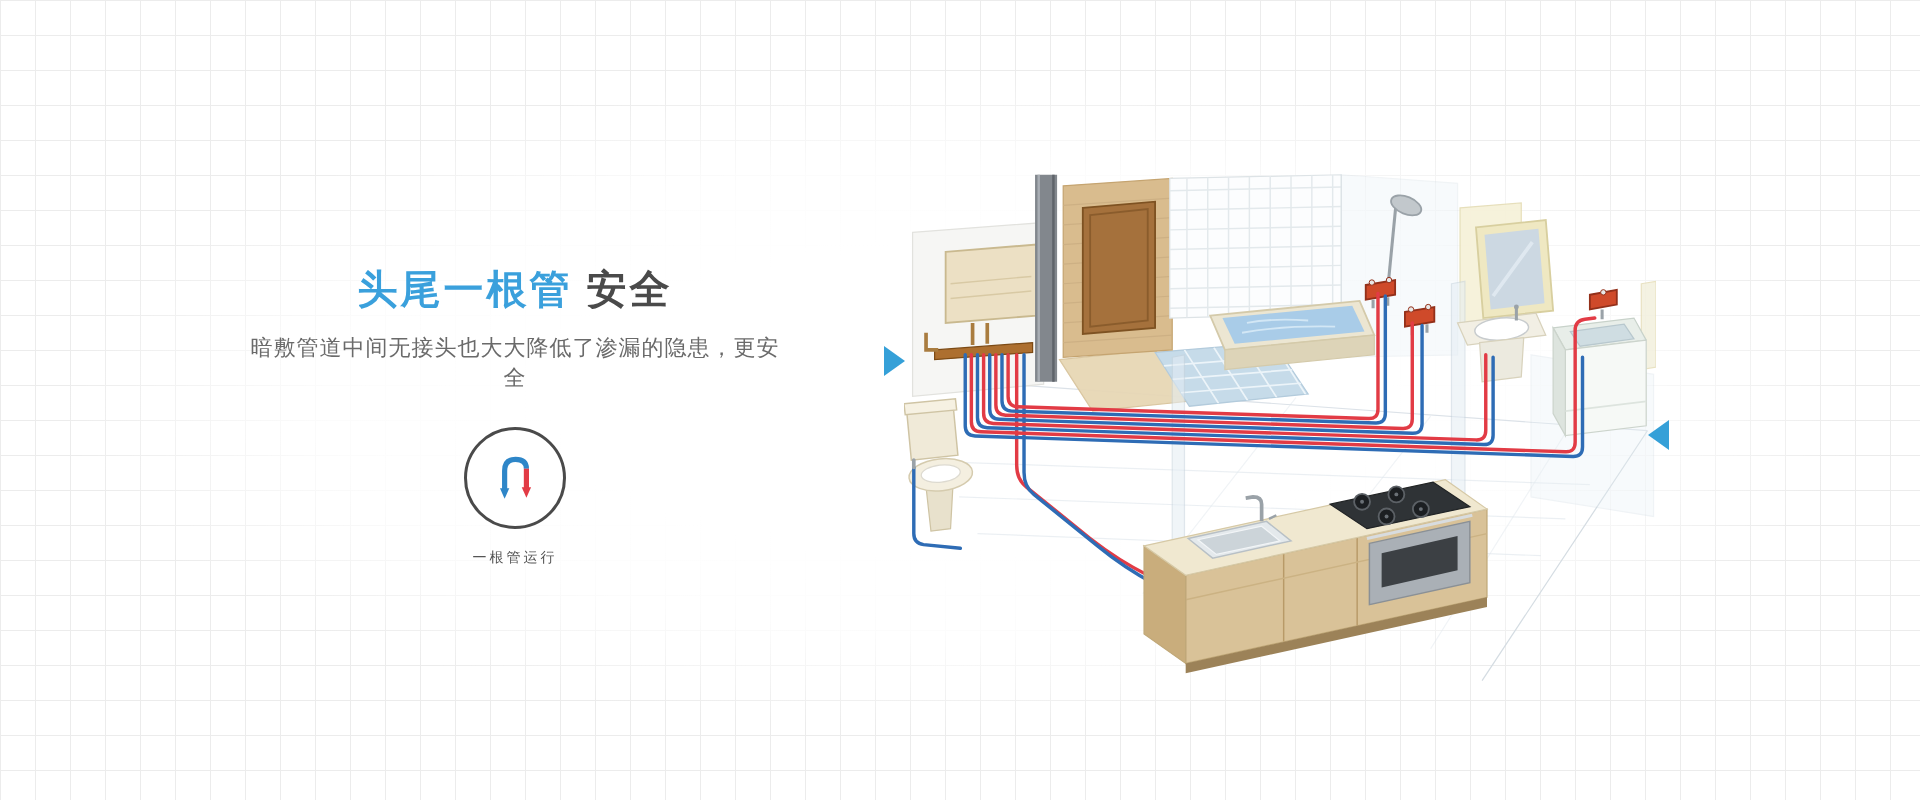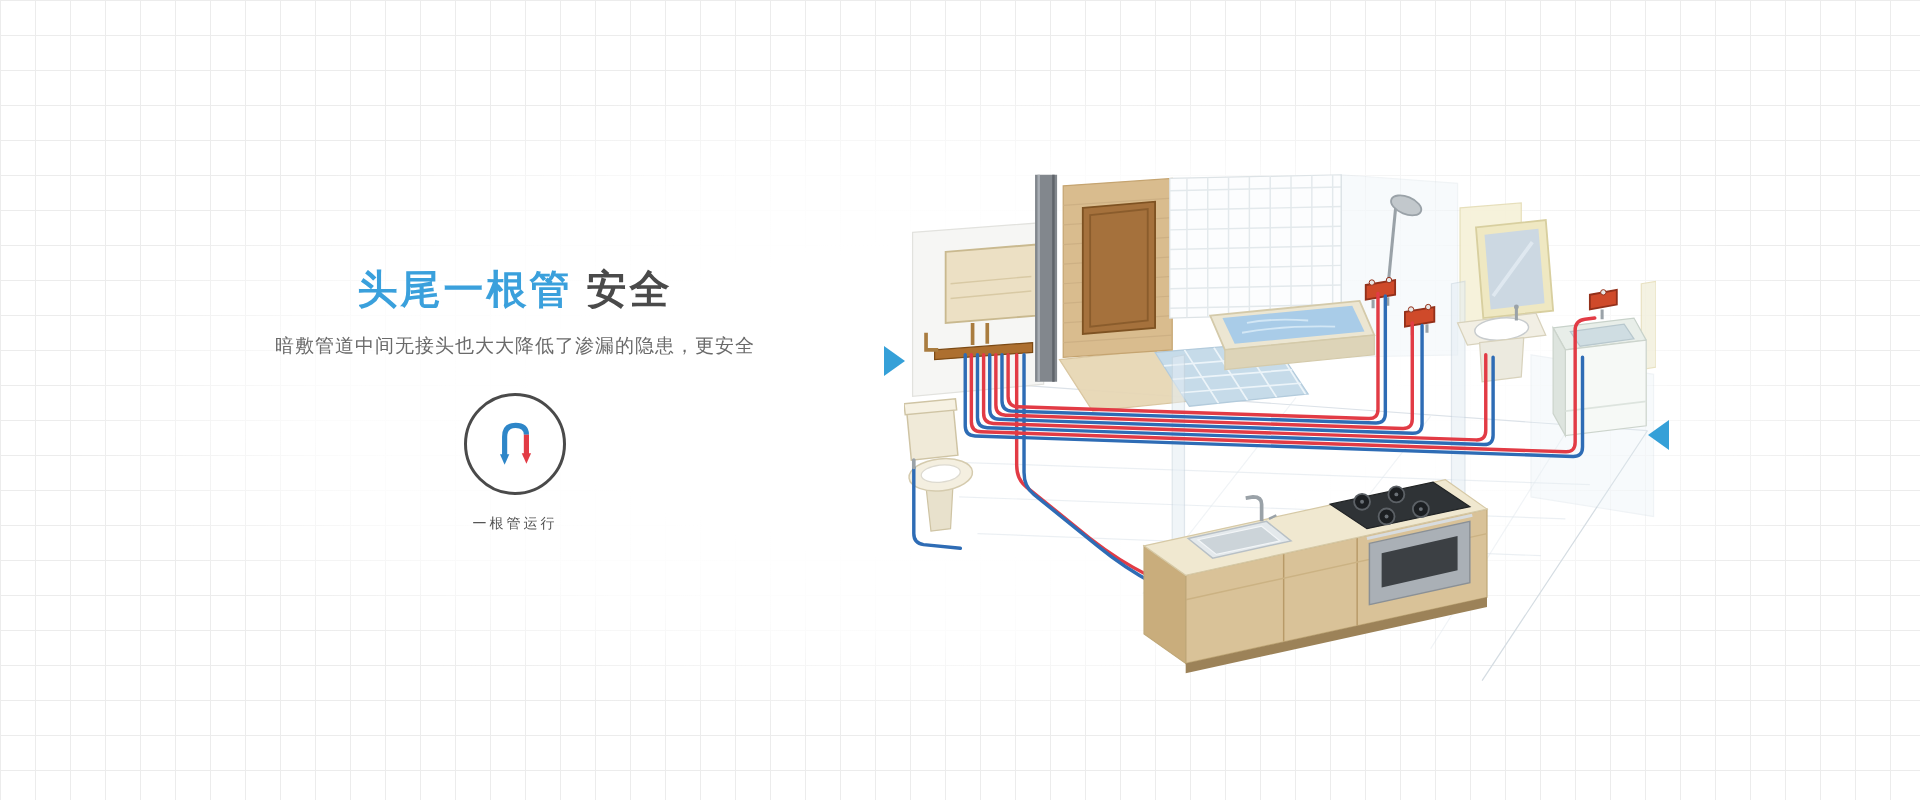--- a/index.html
+++ b/index.html
@@ -13,21 +13,21 @@
       linear-gradient(90deg, #ececec 1px, transparent 1px);
     background-size:auto,35px 35px,35px 35px;
   }
   .stage{position:relative;width:1920px;height:800px;}
   .copy{position:absolute;left:250px;top:262px;width:530px;text-align:center;}
   .copy h1{
     margin:0;font-size:40px;font-weight:700;letter-spacing:3px;color:#4a4a4a;
   }
   .copy h1 .hl{color:#3aa0dc;}
   .copy p{
-    margin:16px 0 12px 0;font-size:19px;color:#6a6a6a;letter-spacing:1px;font-weight:400;
+    margin:16px 0 12px 0;font-size:22px;color:#6a6a6a;letter-spacing:1px;font-weight:400;
   }
   .badge{
     width:96px;height:96px;border:3px solid #4a4a4a;border-radius:50%;
     margin:34px auto 0 auto;display:flex;align-items:center;justify-content:center;
     background:#fff;
   }
   .caption{margin-top:20px;font-size:14px;color:#555;letter-spacing:3px;}
   .illustration{position:absolute;left:904px;top:171px;width:752px;height:517px;}
   .nav{position:absolute;background:transparent;border:none;padding:0;cursor:pointer;line-height:0;}
   .nav.prev{left:884px;top:346px;}

